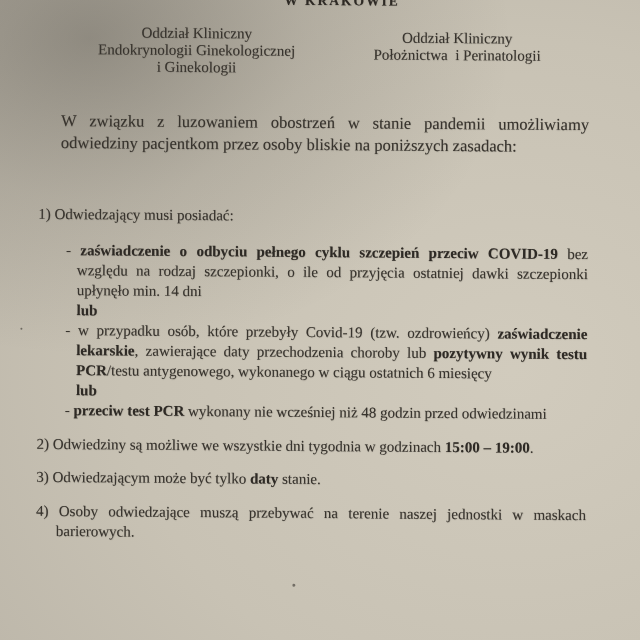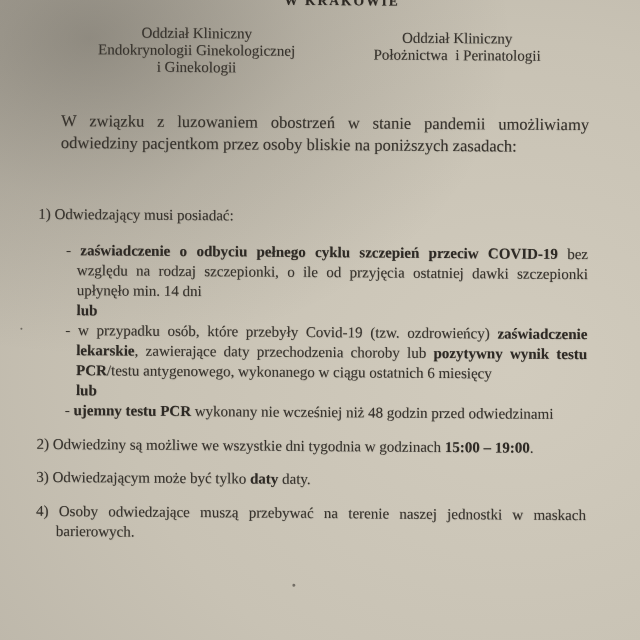--- a/index.html
+++ b/index.html
@@ -134,37 +134,37 @@
       <div class="bullet">
         <span>-</span>
         <span>w przypadku osób, które przebyły Covid-19 (tzw. ozdrowieńcy)</span>
         <b>zaświadczenie lekarskie</b><span>, zawierające daty przechodzenia choroby lub</span>
         <b>pozytywny wynik testu PCR</b><span>/testu antygenowego, wykonanego w ciągu ostatnich 6 miesięcy</span>
       </div>
       <div class="lub">lub</div>
 
       <div class="bullet">
         <span>-</span>
-        <b>ujemny testu PCR</b>
+        <b>przeciw test PCR</b>
         <span>wykonany nie wcześniej niż 48 godzin przed odwiedzinami</span>
       </div>
 
     </div>
 
     <div class="item" id="rule-2">
       <span>2)</span>
       <span>Odwiedziny są możliwe we wszystkie dni tygodnia w godzinach</span>
       <b>15:00 – 19:00</b><span>.</span>
     </div>
 
     <div class="item" id="rule-3">
       <span>3)</span>
       <span>Odwiedzającym może być tylko</span>
       <b>daty</b>
-      <span>daty.</span>
+      <span>stanie.</span>
     </div>
 
     <div class="item justified" id="rule-4">
       <span>4)</span>
       <span>Osoby odwiedzające muszą przebywać na terenie naszej jednostki w maskach barierowych.</span>
     </div>
 
   </div>
 
   <div class="speck" id="speck-1"></div>

